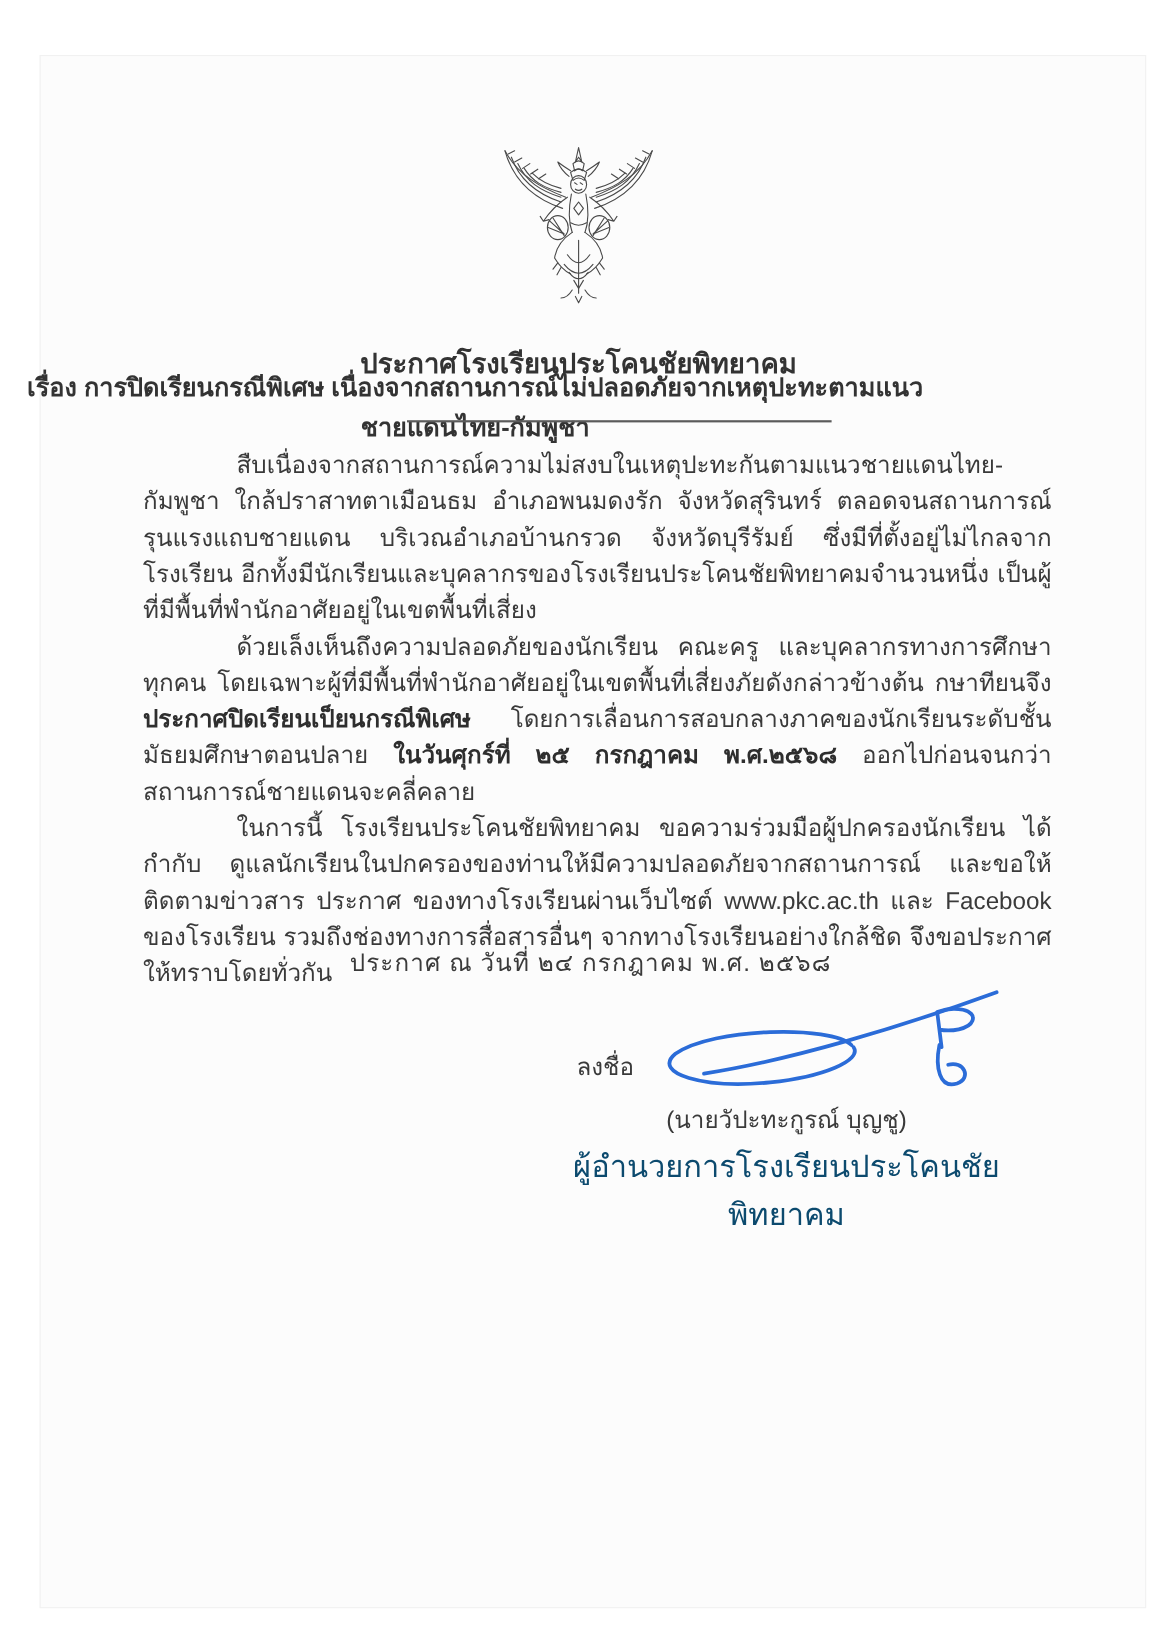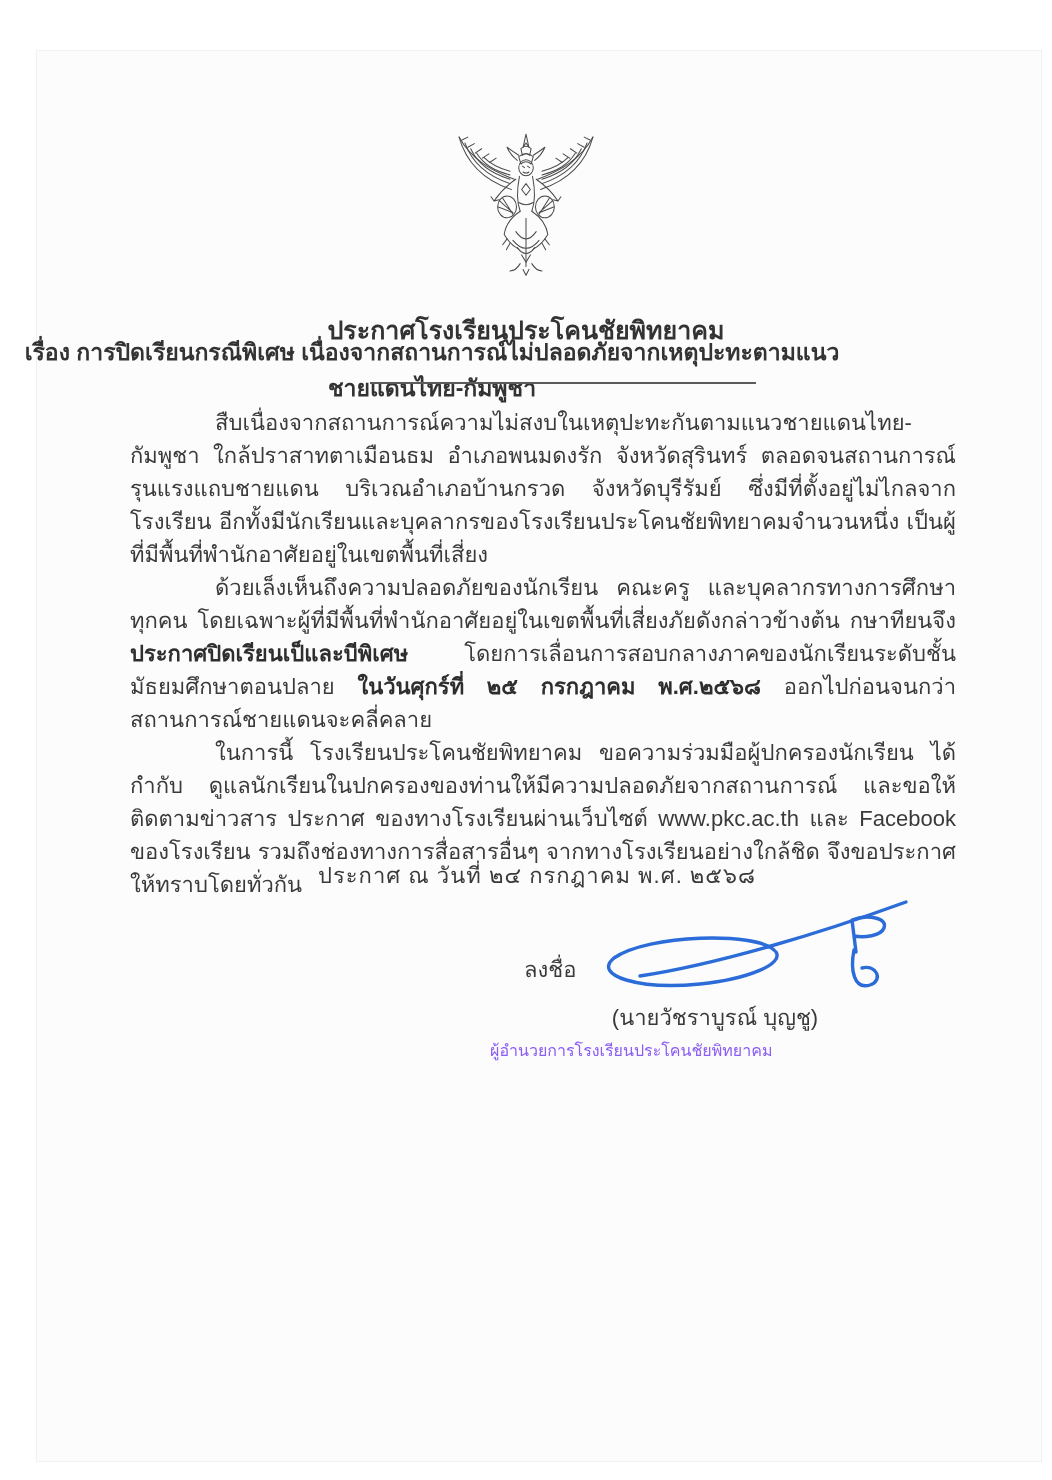--- a/index.html
+++ b/index.html
@@ -42,21 +42,21 @@
   }
   .signature-svg{
     position:absolute;left:588px;top:892px;width:326px;height:112px;
   }
   .signer-name{
     position:absolute;left:490px;top:1000px;width:450px;
     text-align:center;font-size:22px;color:#3a3a3a;
   }
   .signer-title{
     position:absolute;left:490px;top:1038px;width:450px;
-    font-size:16px;color:#8b5cf6;
+    text-align:center;font-size:28px;color:#0c4a6e;
   }
 </style>
 </head>
 <body>
 
 <div class="scan-page"></div>
 
 <svg class="emblem" viewBox="0 0 220 200" fill="none" stroke="#4a4a4a" stroke-width="1.4" stroke-linecap="round" stroke-linejoin="round">
 
   <path d="M110,4 L106,22 L110,16 L114,22 Z"></path>
@@ -110,29 +110,29 @@
   <path d="M102,182 Q96,192 88,192 M118,182 Q124,192 132,192"></path>
   <path d="M106,190 L110,198 L114,190"></path>
 </svg>
 
 <div class="doc-title">ประกาศโรงเรียนประโคนชัยพิทยาคม</div>
 <div class="doc-subject">เรื่อง  การปิดเรียนกรณีพิเศษ เนื่องจากสถานการณ์ไม่ปลอดภัยจากเหตุปะทะตามแนวชายแดนไทย-กัมพูชา</div>
 <div class="divider"></div>
 
 <div class="body-text">
   <p>สืบเนื่องจากสถานการณ์ความไม่สงบในเหตุปะทะกันตามแนวชายแดนไทย-กัมพูชา ใกล้ปราสาทตาเมือนธม อำเภอพนมดงรัก จังหวัดสุรินทร์ ตลอดจนสถานการณ์รุนแรงแถบชายแดน บริเวณอำเภอบ้านกรวด จังหวัดบุรีรัมย์ ซึ่งมีที่ตั้งอยู่ไม่ไกลจากโรงเรียน อีกทั้งมีนักเรียนและบุคลากรของโรงเรียนประโคนชัยพิทยาคมจำนวนหนึ่ง เป็นผู้ที่มีพื้นที่พำนักอาศัยอยู่ในเขตพื้นที่เสี่ยง</p>
-  <p><span>ด้วยเล็งเห็นถึงความปลอดภัยของนักเรียน คณะครู และบุคลากรทางการศึกษาทุกคน โดยเฉพาะผู้ที่มีพื้นที่พำนักอาศัยอยู่ในเขตพื้นที่เสี่ยงภัยดังกล่าวข้างต้น กษาทียนจึง </span><b>ประกาศปิดเรียนเป็และบีพิเศษ</b><span> โดยการเลื่อนการสอบกลางภาคของนักเรียนระดับชั้นมัธยมศึกษาตอนปลาย </span><b>ในวันศุกร์ที่ ๒๕ กรกฎาคม พ.ศ.๒๕๖๘</b><span> ออกไปก่อนจนกว่าสถานการณ์ชายแดนจะคลี่คลาย</span></p>
+  <p><span>ด้วยเล็งเห็นถึงความปลอดภัยของนักเรียน คณะครู และบุคลากรทางการศึกษาทุกคน โดยเฉพาะผู้ที่มีพื้นที่พำนักอาศัยอยู่ในเขตพื้นที่เสี่ยงภัยดังกล่าวข้างต้น กษาทียนจึง </span><b>ประกาศปิดเรียนเป็ยนกรณีพิเศษ</b><span> โดยการเลื่อนการสอบกลางภาคของนักเรียนระดับชั้นมัธยมศึกษาตอนปลาย </span><b>ในวันศุกร์ที่ ๒๕ กรกฎาคม พ.ศ.๒๕๖๘</b><span> ออกไปก่อนจนกว่าสถานการณ์ชายแดนจะคลี่คลาย</span></p>
   <p>ในการนี้ โรงเรียนประโคนชัยพิทยาคม ขอความร่วมมือผู้ปกครองนักเรียน ได้กำกับ ดูแลนักเรียนในปกครองของท่านให้มีความปลอดภัยจากสถานการณ์ และขอให้ติดตามข่าวสาร ประกาศ ของทางโรงเรียนผ่านเว็บไซต์ www.pkc.ac.th และ Facebook ของโรงเรียน รวมถึงช่องทางการสื่อสารอื่นๆ จากทางโรงเรียนอย่างใกล้ชิด จึงขอประกาศให้ทราบโดยทั่วกัน</p>
 </div>
 
 <div class="date-line">ประกาศ  ณ  วันที่  ๒๔ กรกฎาคม  พ.ศ. ๒๕๖๘</div>
 
 <div class="sign-label">ลงชื่อ</div>
 
 <svg class="signature-svg" viewBox="0 0 326 112" fill="none" stroke="#2b6cd8" stroke-width="3.4" stroke-linecap="round" stroke-linejoin="round">
   <path d="M186,58 C168,40 60,42 26,66 C4,84 52,98 112,92 C160,87 196,72 188,60"></path>
   <path d="M52,84 C130,72 230,42 318,10"></path>
   <path d="M268,60 L264,28 C280,22 300,26 296,36 C293,44 276,46 266,44"></path>
   <path d="M266,58 C262,78 266,98 282,93 C296,88 288,72 274,76"></path>
 </svg>
 
-<div class="signer-name">(นายวัชราบูรณ์  บุญชู)</div>
+<div class="signer-name">(นายวัปะทะกูรณ์  บุญชู)</div>
 <div class="signer-title">ผู้อำนวยการโรงเรียนประโคนชัยพิทยาคม</div>
 
 </body></html>

